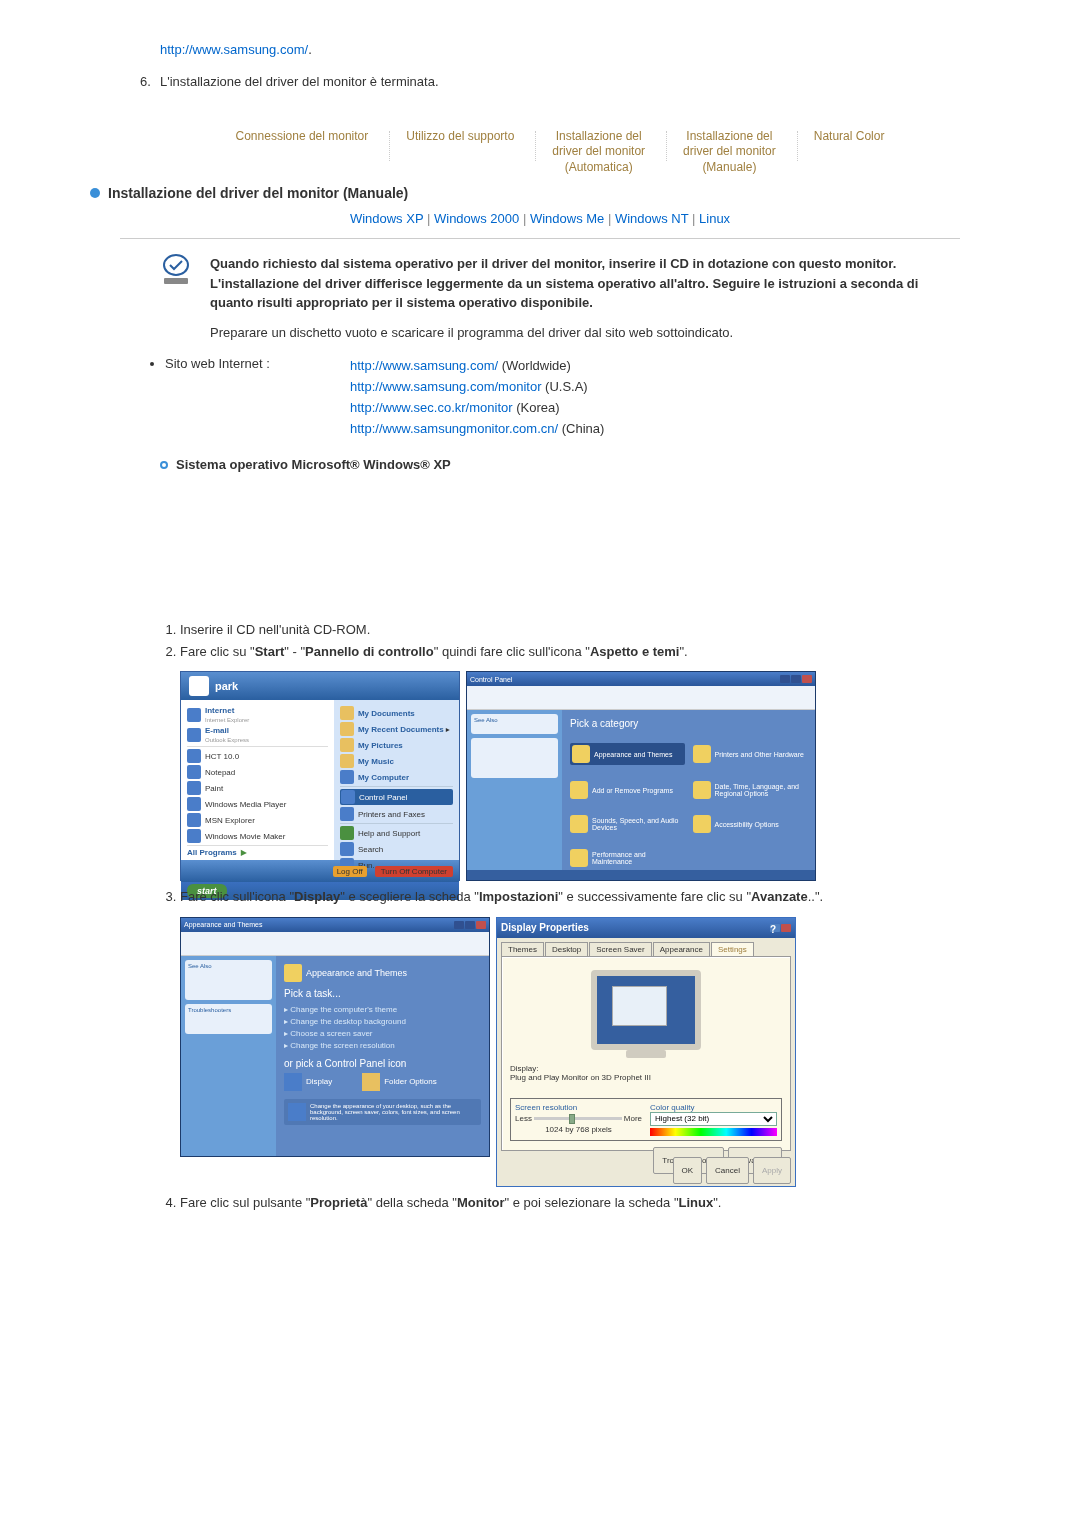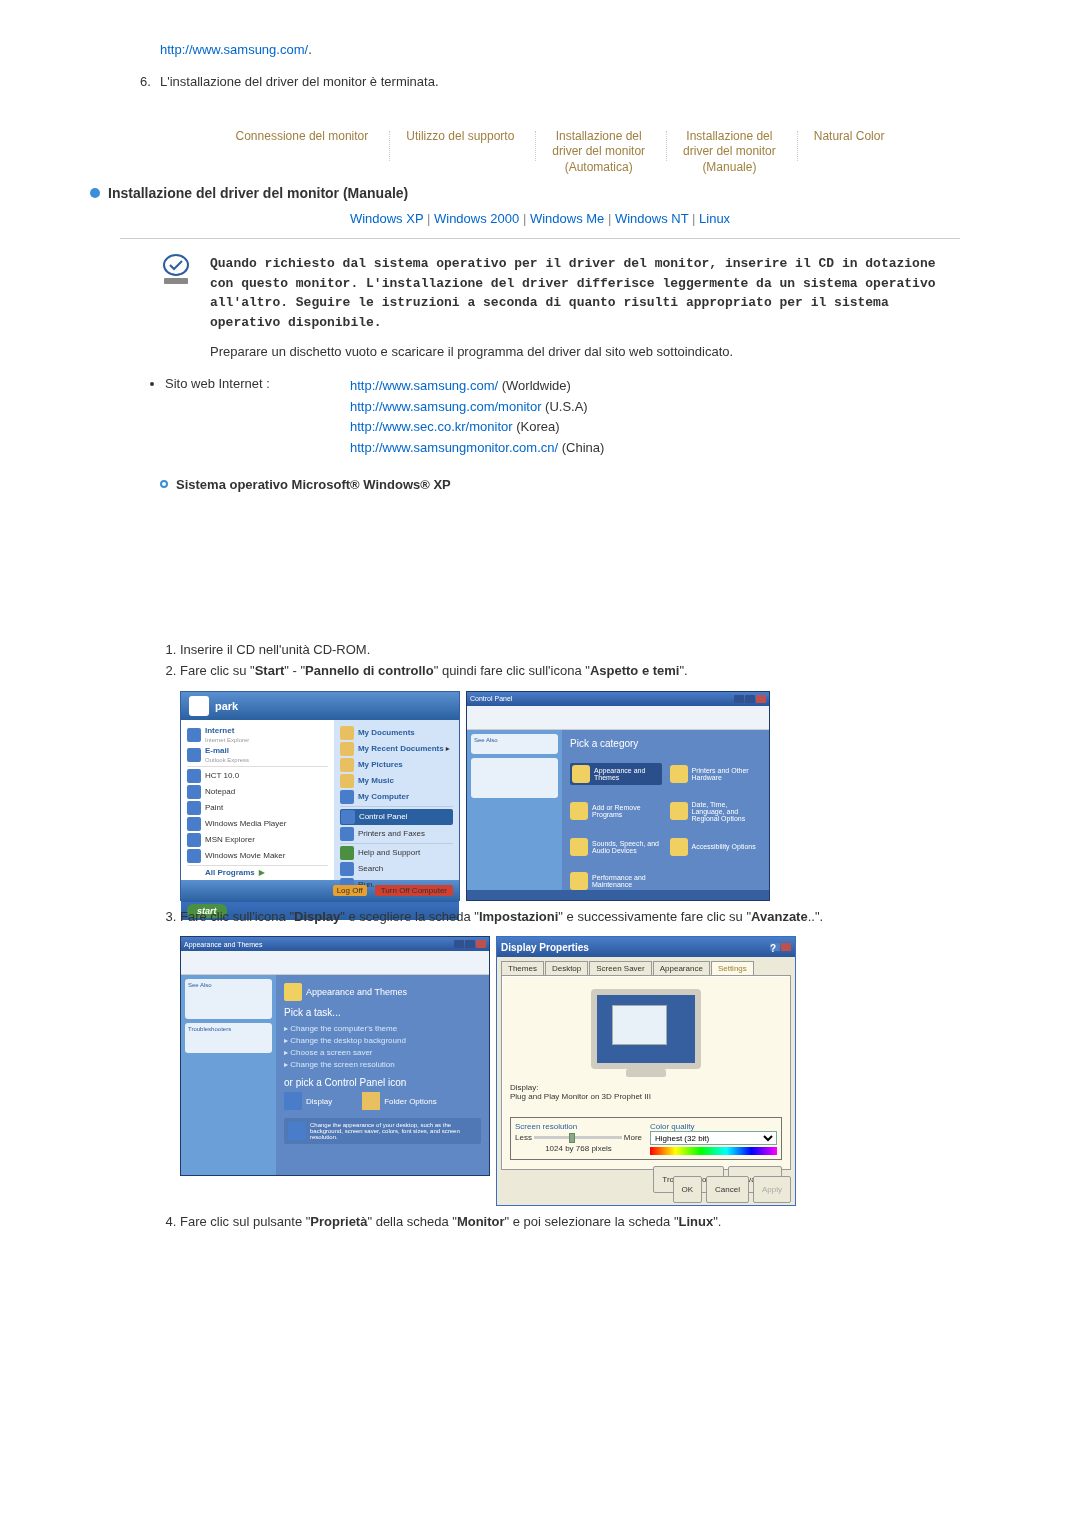--- a/index.html
+++ b/index.html
@@ -69,21 +69,21 @@
     
     .icon-block {
       display: flex;
       align-items: flex-start;
       margin: 15px 0 10px 0;
     }
     .icon-block .icon {
       width: 32px; height: 32px; margin-right: 18px; flex-shrink: 0;
     }
     .icon-block .text { flex: 1; }
-    .bold-para { font-weight: bold; line-height: 1.5; font-family: Liberation Mono, monospace; }
+    .bold-para { font-weight: bold; line-height: 1.5; }
     
     .bullet-list { list-style: disc; margin-left: 20px; }
     .site-row {
       display: flex;
       margin-top: 10px;
     }
     .site-row .links-col .row { line-height: 1.6; }
     
     .sub-heading {
       display: flex;
@@ -158,21 +158,21 @@
     .sm-taskbar {
       height: 18px; background: linear-gradient(#3a6fbf, #2a5fa0);
       display: flex; align-items: center; padding: 0 6px;
       font-size: 9px; font-style: italic; font-weight: bold;
     }
     .sm-taskbar .start-btn {
       background: #4a9040; padding: 2px 10px; border-radius: 6px; color: #fff;
     }
     
     
-    .cp-window { width: 304px; height: 210px; }
+    .cp-window { width: 350px; height: 210px; }
     .cp-toolbar { height: 24px; background: #eef3fa; border-bottom: 1px solid #ccc; }
     .cp-body { display: flex; height: 160px; }
     .cp-left {
       width: 95px; background: #6a9fd8; padding: 4px;
       font-size: 6px;
     }
     .cp-left-box {
       background: #e8f0fa; border-radius: 3px; padding: 3px; margin-bottom: 4px;
       color: #2a5fa0;
     }
@@ -386,21 +386,21 @@
         <div class="sm-item">
             <div class="sm-icon"></div>
             <span>MSN Explorer</span>
           </div>
         <div class="sm-item">
             <div class="sm-icon"></div>
             <span>Windows Movie Maker</span>
           </div>
         <hr style="border:none;border-top:1px solid #ddd; margin:2px 0">
         <div class="sm-item">
-            <span class="bold" style="margin-left:18px">All Programs</span>
+            <span class="bold" style="">All Programs</span>
             <span style="color:#4a9040;margin-left:4px">▶</span>
           </div>
       </div>
       <div class="sm-right">
         <div class="sm-item">
             <div class="sm-icon" style="background:#e8c060"></div>
             <span class="bold">My Documents</span>
           </div>
         <div class="sm-item">
             <div class="sm-icon" style="background:#e8c060"></div>

